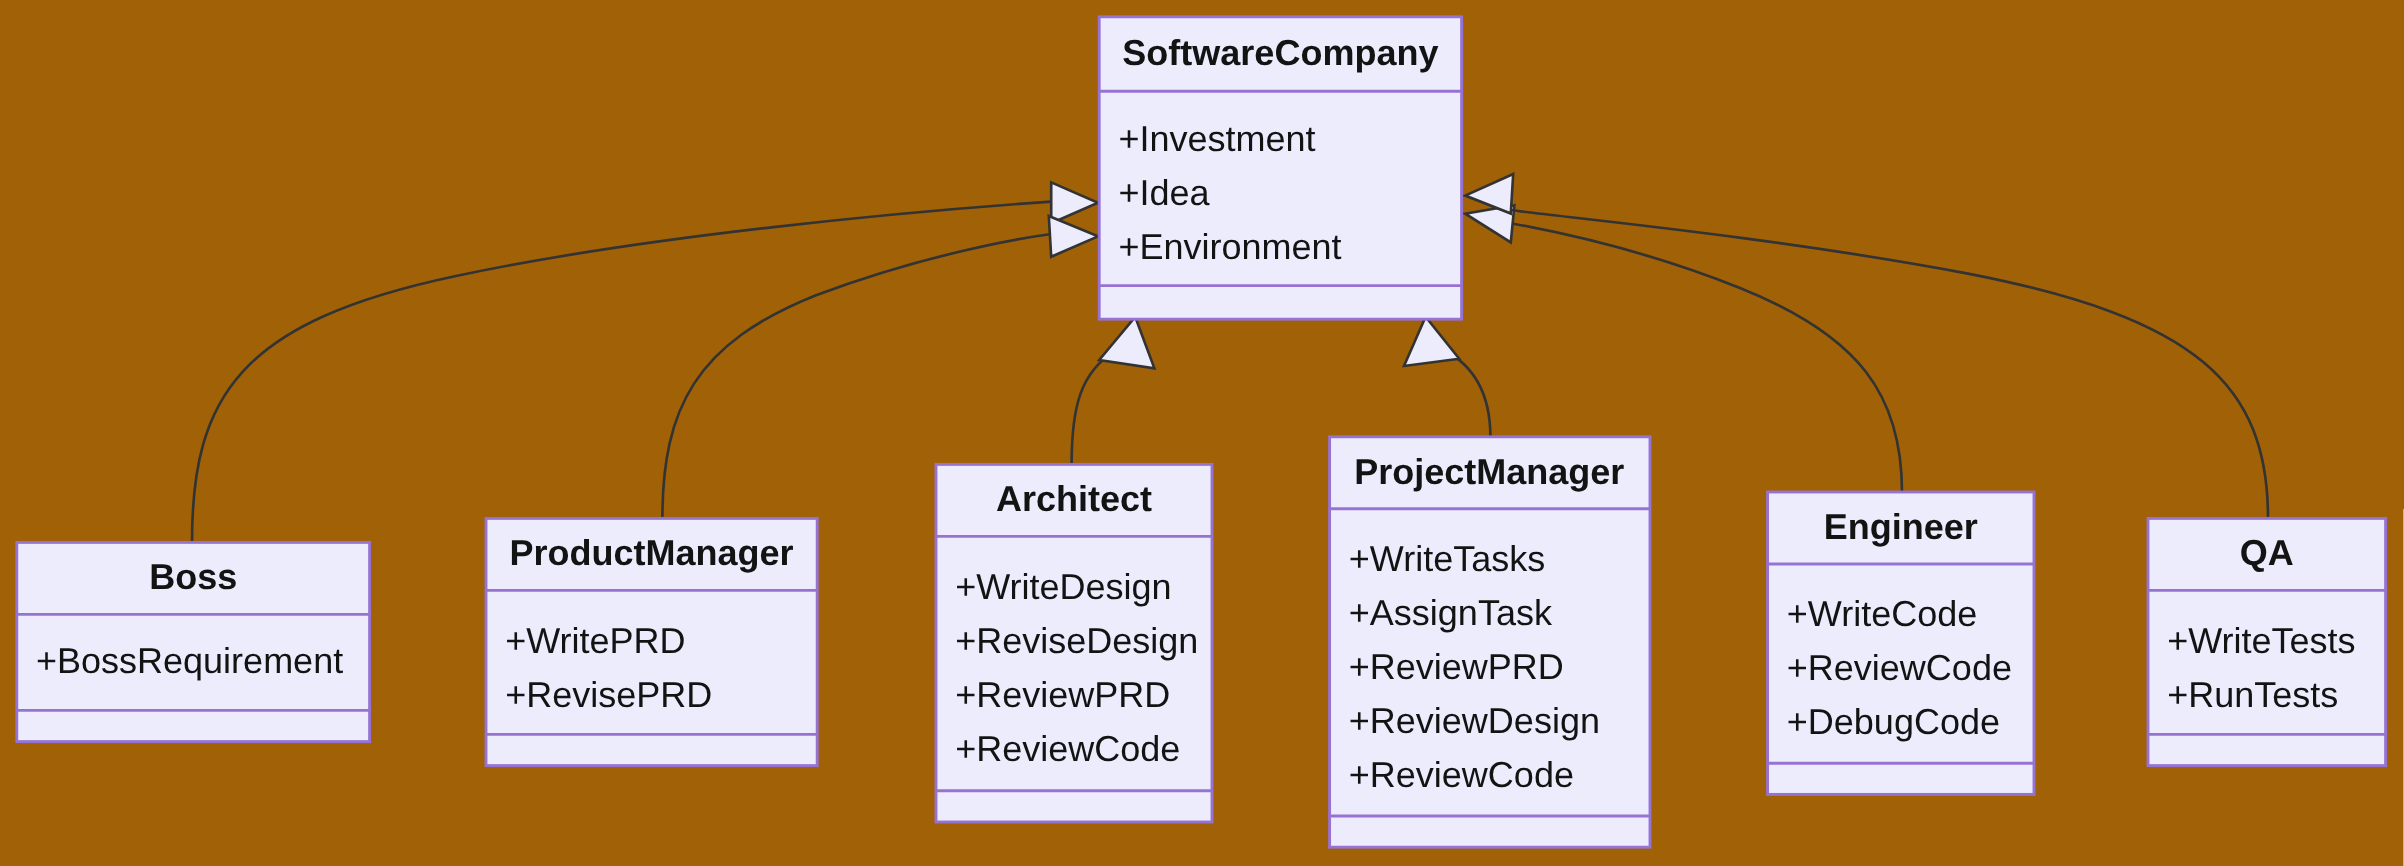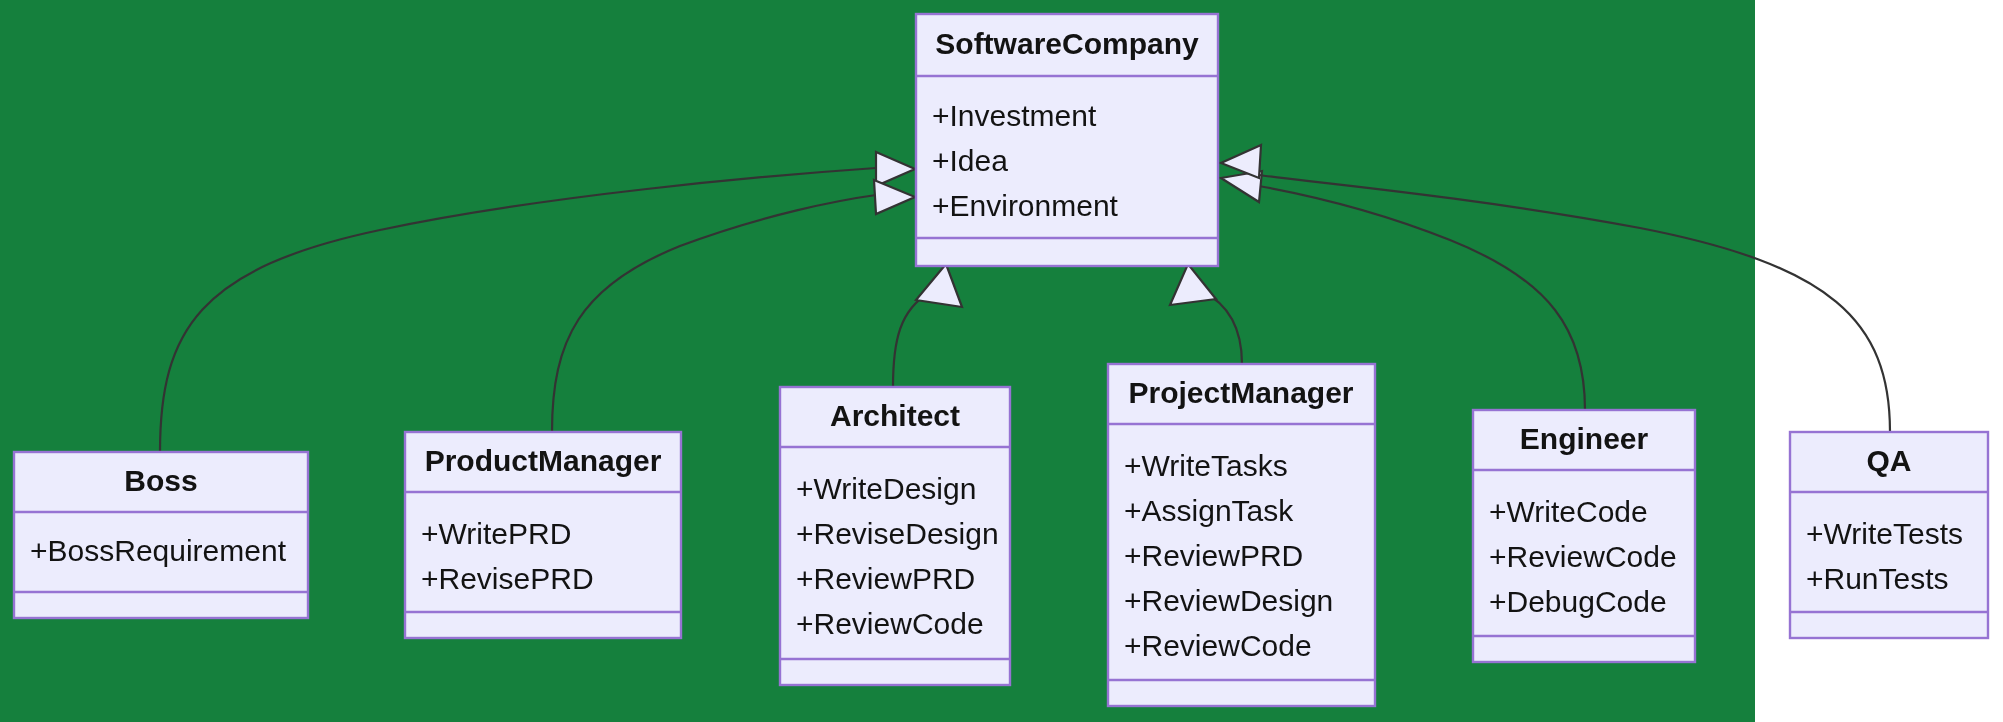--- a/index.html
+++ b/index.html
@@ -8,23 +8,23 @@
     background: #ffffff;
   }
   body {
     width: 2003px;
     height: 722px;
     overflow: hidden;
     font-family: "Liberation Sans", sans-serif;
   }
   #diagram-root {
     position: relative;
-    width: 1755px;
+    width: 2003px;
     height: 722px;
-    background: #15803d;
+    background: #a16207;
   }
   svg.uml-canvas {
     display: block;
     width: 2003px;
     height: 722px;
   }
   .class-box-rect {
     fill: #ececfd;
     stroke: #9673d3;
     stroke-width: 2.4;

